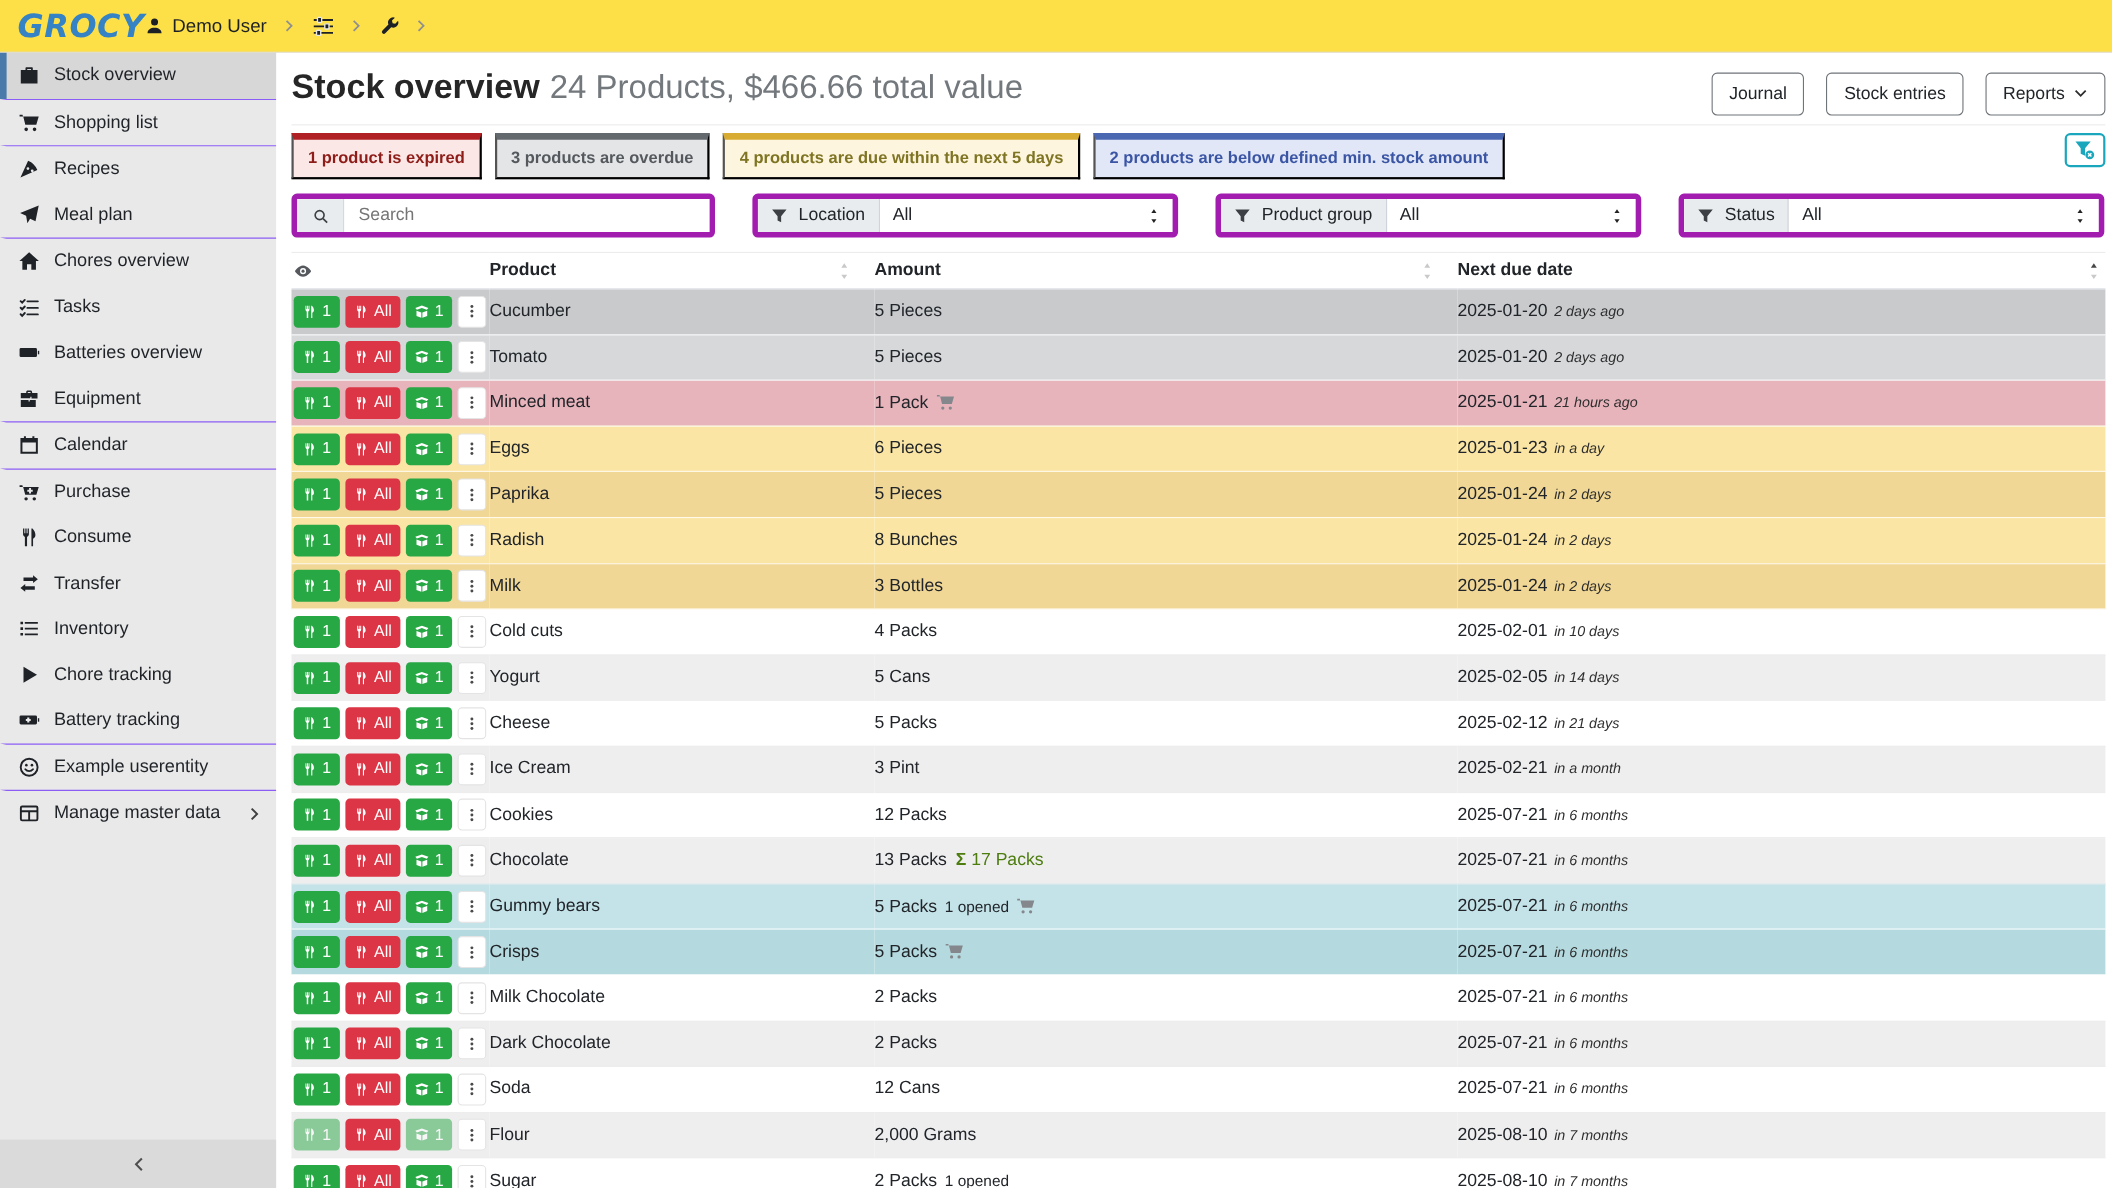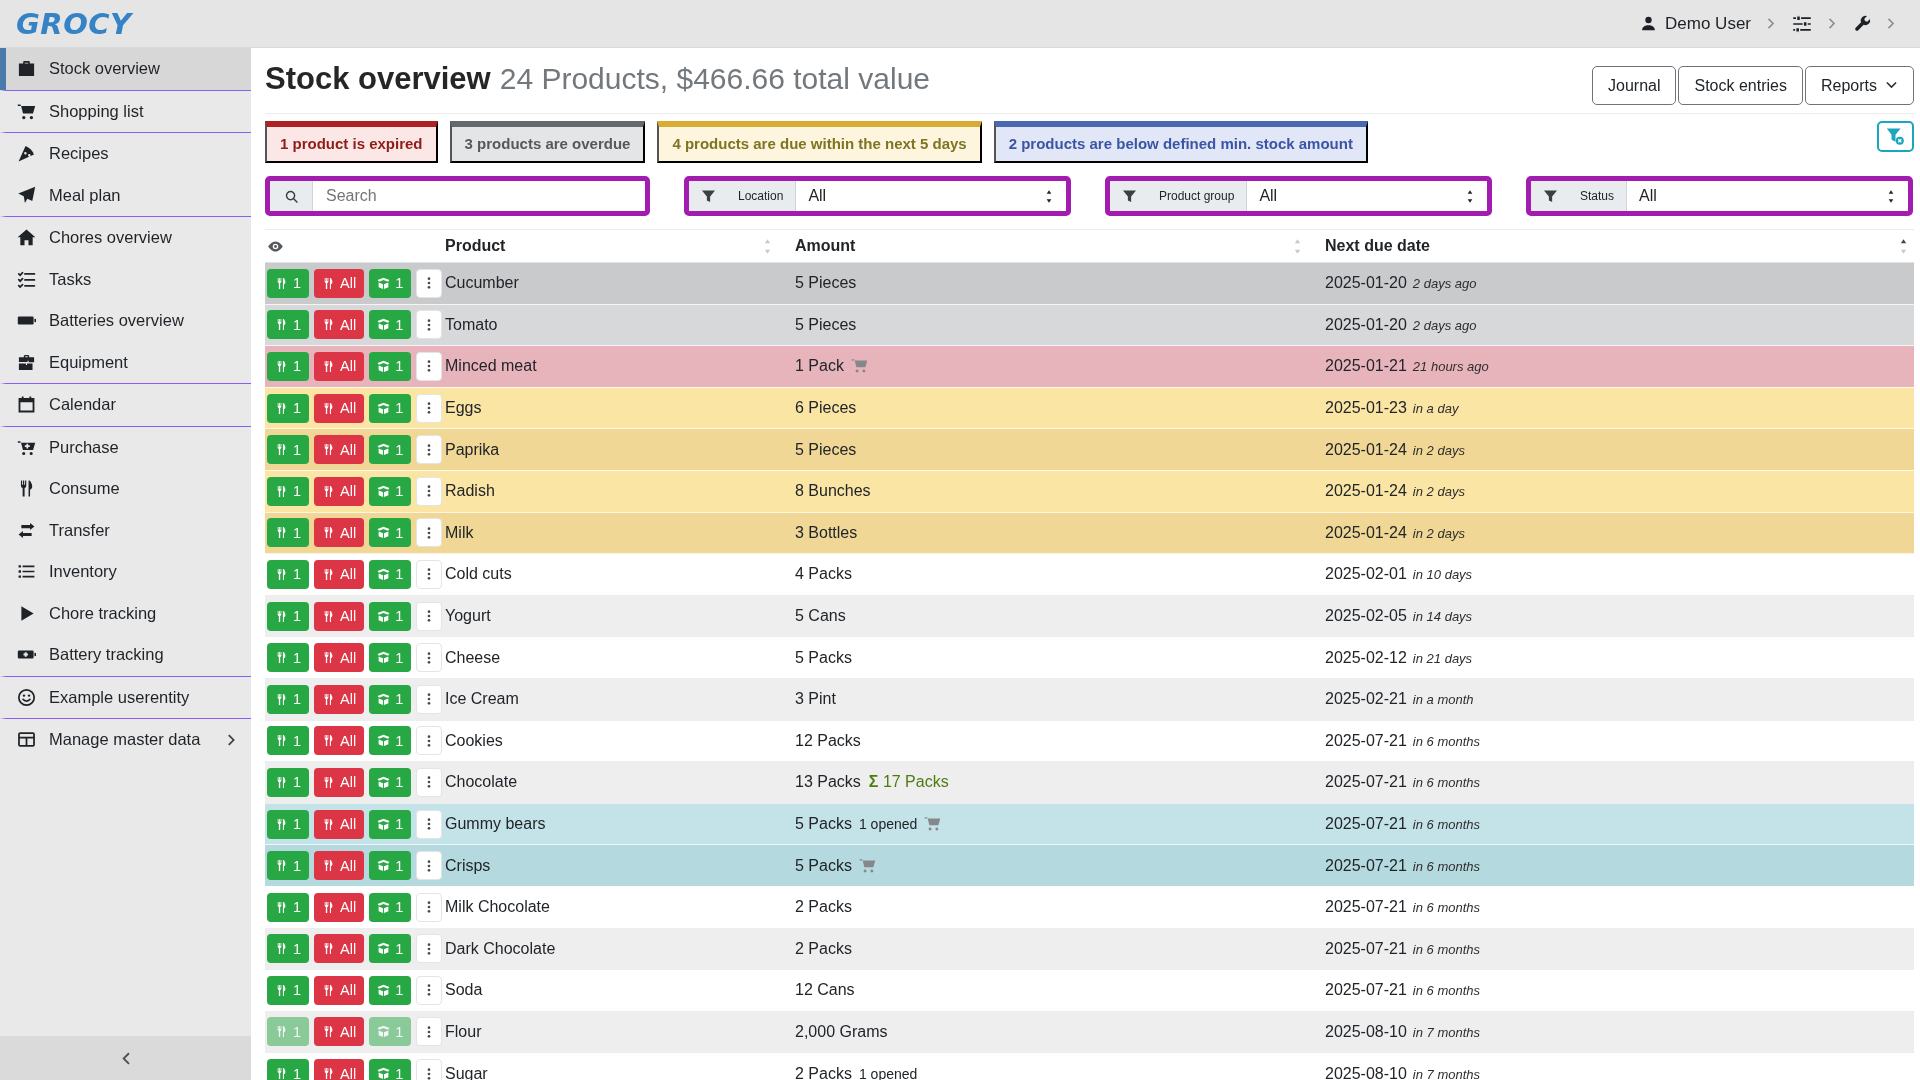--- a/index.html
+++ b/index.html
@@ -1,20 +1,20 @@
 <!DOCTYPE html>
 <html><head>
 <meta charset="utf-8">
 <style>
   html,body{margin:0;padding:0}
   body{width:1920px;height:1080px;overflow:hidden;font-family:"Liberation Sans",sans-serif;background:#fff;color:#212529}
   .app{width:1920px;height:1080px;display:flex;flex-direction:column}
   svg{display:block}
   
-  .topbar{height:47px;flex:none;background:#e5e5e5;border-bottom:1px solid #dadada;display:flex;align-items:center;justify-content:space-between;padding:0 22px 0 16px}
+  .topbar{height:47px;flex:none;background:#fde047;border-bottom:1px solid #dadada;display:flex;align-items:center;padding:0 22px 0 16px}
   .logo{font-family:"DejaVu Sans",sans-serif;font-size:29px;font-weight:900;font-style:italic;letter-spacing:.5px;color:#3583c5;cursor:pointer}
   .topbar-right{display:flex;align-items:center;gap:14px}
   .user{display:flex;align-items:center;gap:8px;font-size:17px;color:#1d2125;cursor:pointer}
   .ico-17{width:17px;height:17px;color:#1d2125}
   .ico-20{width:20px;height:20px;color:#1d2125;cursor:pointer}
   .ico-18{width:18px;height:18px;color:#1d2125;cursor:pointer}
   .chev-sm{width:13px;height:13px;color:#8f8f8f}
   
   .main{flex:1;display:flex;min-height:0}
   .sidebar{width:251px;flex:none;background:#e9e9e9;position:relative}
@@ -23,34 +23,34 @@
   .nav-item.active{background:#d7d7d7;border-left-color:#4a7aa9}
   .nav-ico{width:19px;height:19px;flex:none;color:#1f2328}
   .nav-item .chev{margin-left:auto;width:14px;height:14px;color:#3f3f3f}
   .collapse-bar{position:absolute;bottom:0;left:0;width:100%;height:44px;background:#dadada;display:flex;align-items:center;justify-content:center;color:#4f4f4f;cursor:pointer}
   .collapse-bar svg{width:15px;height:15px}
   
   .content{flex:1;min-width:0;background:#fff;padding:0 6px 0 14px;display:flex;flex-direction:column}
   .titlebar{display:flex;align-items:flex-start;justify-content:space-between;padding:13px 0 8px}
   h1{display:inline;font-size:31px;font-weight:700;color:#262626;margin:0}
   .subtitle{font-size:30px;color:#73787d;margin-left:9px}
-  .top-actions{display:flex;gap:2px;margin-top:5px}
+  .top-actions{display:flex;gap:20px;margin-top:5px}
   .btn-o{background:#fff;border:1px solid #6f7479;border-radius:5px;height:39px;padding:0 15px;font-size:16px;color:#212529;display:inline-flex;align-items:center;gap:8px;cursor:pointer}
   .btn-o svg{width:13px;height:13px;color:#2c2c2c}
   
   .badges-row{position:relative;display:flex;gap:12px;border-top:1px solid #ececec;padding:7px 0 10px}
   .badge{border-top:6px solid var(--bar);background:var(--bg);color:var(--fg);font-size:15px;font-weight:700;padding:9px 13px 10px;line-height:1;cursor:pointer;white-space:nowrap}
   .clear-filter{position:absolute;right:0;top:7px;width:37px;height:31px;background:#fff;border:2px solid #1aa6bc;border-radius:5px;color:#1aa6bc;display:flex;align-items:center;justify-content:center;padding:0;cursor:pointer}
   .clear-filter svg{width:19px;height:19px}
   
   .filters-row{display:flex;gap:34px;padding:3px 0 13px}
   .group{display:flex;height:40px;border:5px solid #a21caf;border-radius:5px;overflow:hidden;background:#fff;box-sizing:border-box}
   .search-g{width:385px}
   .f-g{width:387px}
-  .g-pre{background:#e9ecef;border-right:1px solid #ced4da;display:flex;align-items:center;gap:22px;padding:0 12px;color:#212529;font-size:12px;flex:none}
+  .g-pre{background:#e9ecef;border-right:1px solid #ced4da;display:flex;align-items:center;gap:10px;padding:0 12px;color:#212529;font-size:16px;flex:none}
   .search-g .g-pre{width:42px;justify-content:center;padding:0}
   .g-pre svg{width:15px;height:15px;color:#3c4045}
   input.search{flex:1;border:0;outline:0;padding:0 13px;font-size:16px;color:#6c757d;background:#fff;font-family:inherit}
   .sel{flex:1;display:flex;align-items:center;justify-content:space-between;padding:0 12px;font-size:16px;color:#212529;cursor:pointer}
   .updown{display:flex;flex-direction:column;gap:1px}
   .updown svg{width:10px;height:7px;color:#222}
   
   table{width:100%;border-collapse:collapse;table-layout:fixed}
   thead th{font-size:16px;font-weight:700;color:#212529;text-align:left;height:32px;vertical-align:middle;border-top:1px solid #ececec;border-bottom:1px solid #dee2e6;padding:0;cursor:pointer}
   .h-eye svg{width:17px;height:17px;color:#55595d;margin-left:2px}

